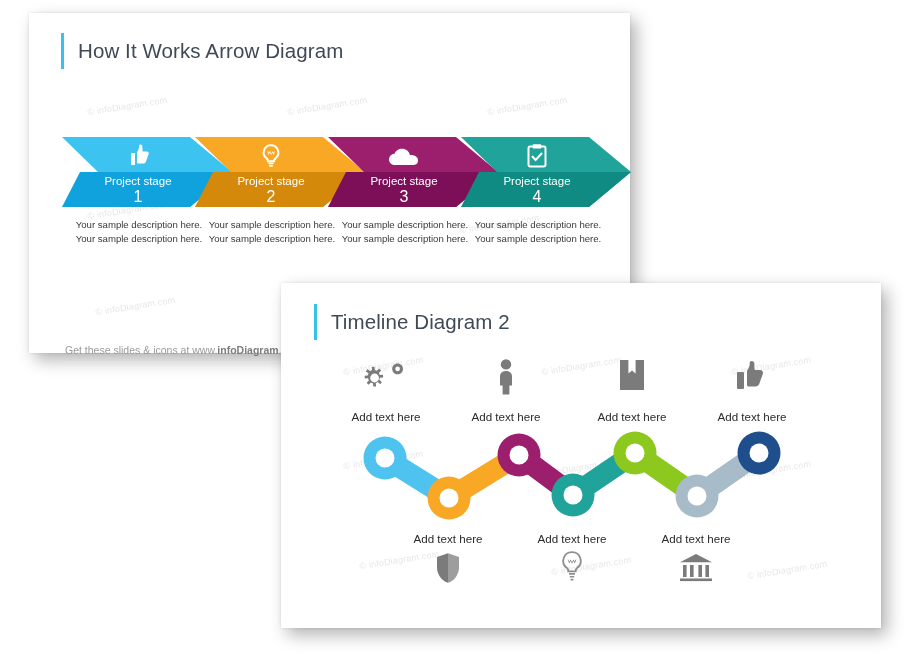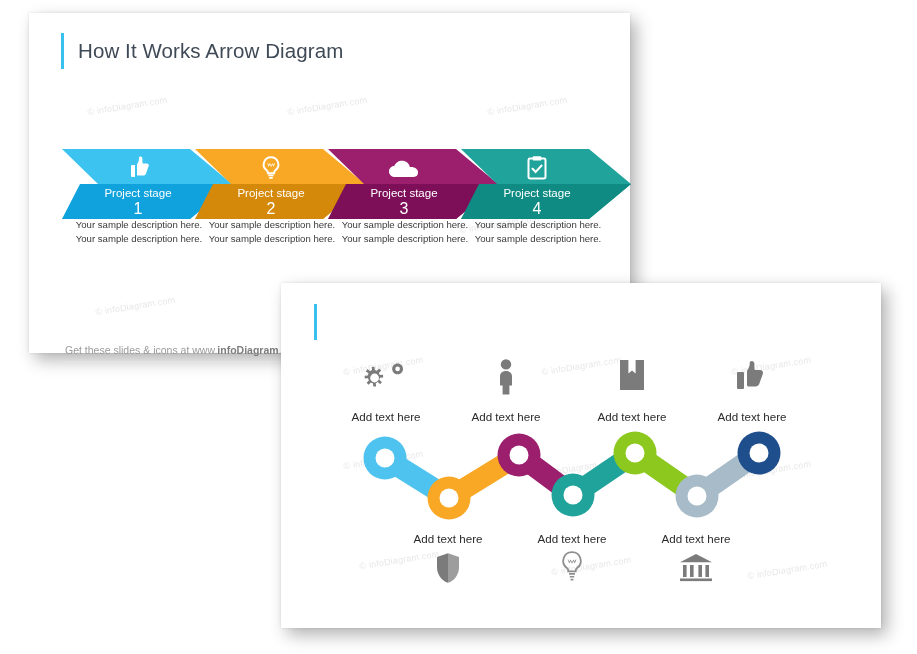--- a/index.html
+++ b/index.html
@@ -34,21 +34,21 @@
 
   
   .wm {
     position: absolute; color: #e8e8e8; font-size: 9px;
     transform: rotate(-9deg); white-space: nowrap;
     pointer-events: none; user-select: none; letter-spacing: .2px;
   }
 
   
   .arrows { position: absolute; left: 33px; top: 120px; width: 565px; height: 75px; }
-  .chev { position: absolute; top: 16px; width: 170px; height: 52px; }
+  .chev { position: absolute; top: 4px; width: 170px; height: 52px; }
   .chev .half {
     position: absolute; left: 0; width: 170px; height: 35px;
     -webkit-clip-path: polygon(0 0, 128px 0, 170px 35px, 128px 70px, 0 70px, 36px 35px);
     clip-path: polygon(0 0, 128px 0, 170px 35px, 128px 70px, 0 70px, 36px 35px);
   }
   .chev .top { top: 0; height: 70px; }
   .chev .botmask {
     position: absolute; top: 35px; left: 0; width: 170px; height: 35px;
     -webkit-clip-path: polygon(0 0, 128px 0, 170px 0, 170px 0, 128px 35px, 0 35px, 18px 17.5px, 0 0);
     clip-path: polygon(18px 0, 170px 0, 128px 35px, 0 35px);
@@ -193,20 +193,21 @@
     <div class="wm" style="left:450px; top:78px;">© infoDiagram.com</div>
     <div class="wm" style="left:62px;  top:172px;">© infoDiagram.com</div>
     <div class="wm" style="left:256px; top:180px;">© infoDiagram.com</div>
     <div class="wm" style="left:450px; top:182px;">© infoDiagram.com</div>
     <div class="wm" style="left:78px;  top:272px;">© infoDiagram.com</div>
     <div class="wm" style="left:270px; top:278px;">© infoDiagram.com</div>
     <div class="wm" style="left:466px; top:282px;">© infoDiagram.com</div>
 
     <div class="title-wrap" id="t2">
       <div class="title-bar"></div>
+      <div class="title-text">Timeline Diagram 2</div>
     </div>
 
     <div class="tl">
 
       <div class="tl-icon" style="left:78px; top:79px; width:52px;">
         <svg width="44" height="32" viewBox="0 0 44 32">
             <g fill="#7b7b7b">
               <path d="M34.6 1.5c-3 0-5.4 2.4-5.4 5.4s2.4 5.4 5.4 5.4S40 9.9 40 6.9s-2.4-5.4-5.4-5.4zm0 7.7a2.3 2.3 0 1 1 0-4.6 2.3 2.3 0 0 1 0 4.6z"></path>
               <path d="M16.2 11.3l-.2-2.6-3.2.3-.9-2.1 2.3-2.3-2-2-2.3 2.2-2.1-.9-.3-3.2-2.8.2.3 3.2-2 1.1L.6 3.1l-1.7 2.3 2.6 1.9-.7 2.2-3.2.3.2 2.8 3.2-.3.9 2.1-2.3 2.3 2 2 2.3-2.2 2.1.9.3 3.2 2.8-.2-.3-3.2 2-1.1 2.4 2.1 1.7-2.3-2.6-1.9.7-2.2 3.2-.3zM7.6 16.4a4.4 4.4 0 1 1 0-8.8 4.4 4.4 0 0 1 0 8.8z" transform="translate(4 4)"></path>
             </g>

